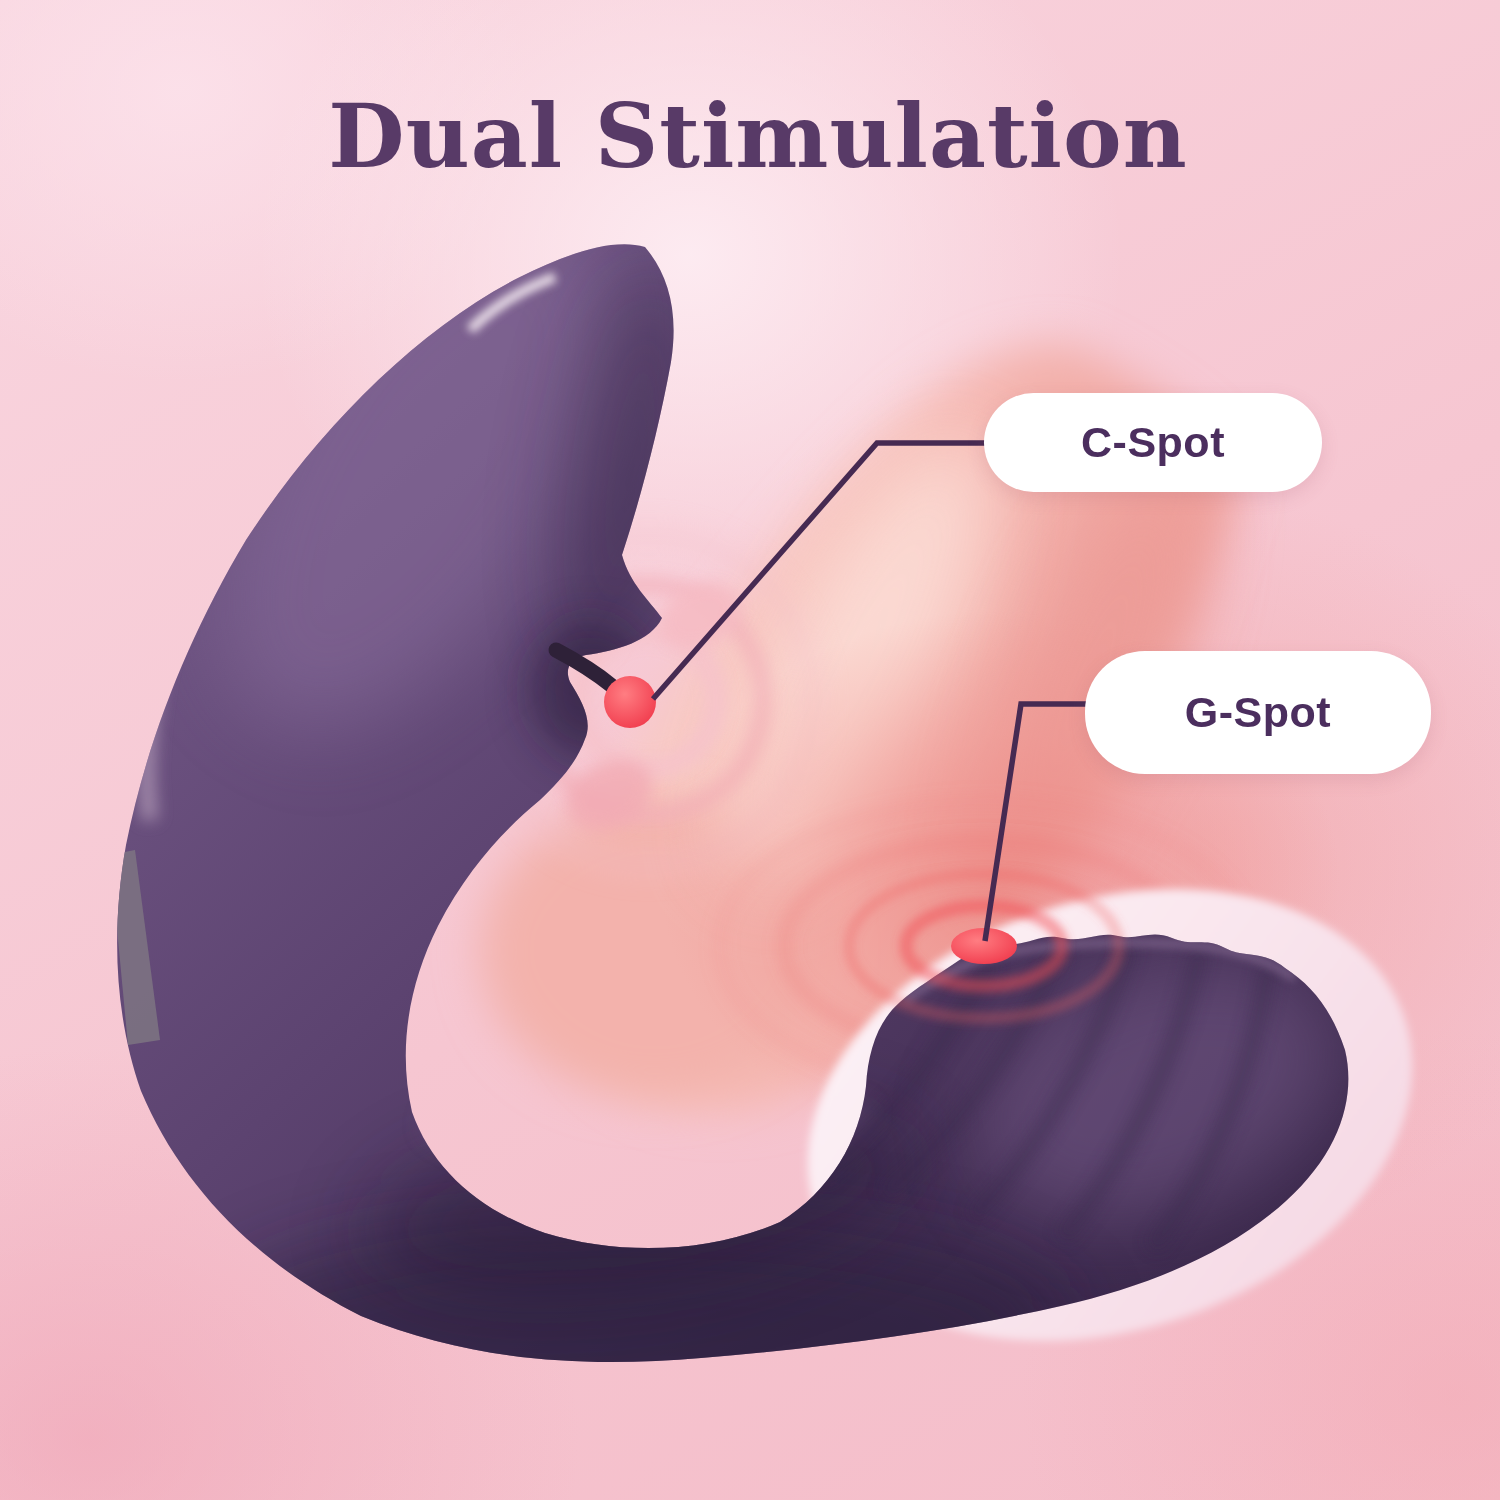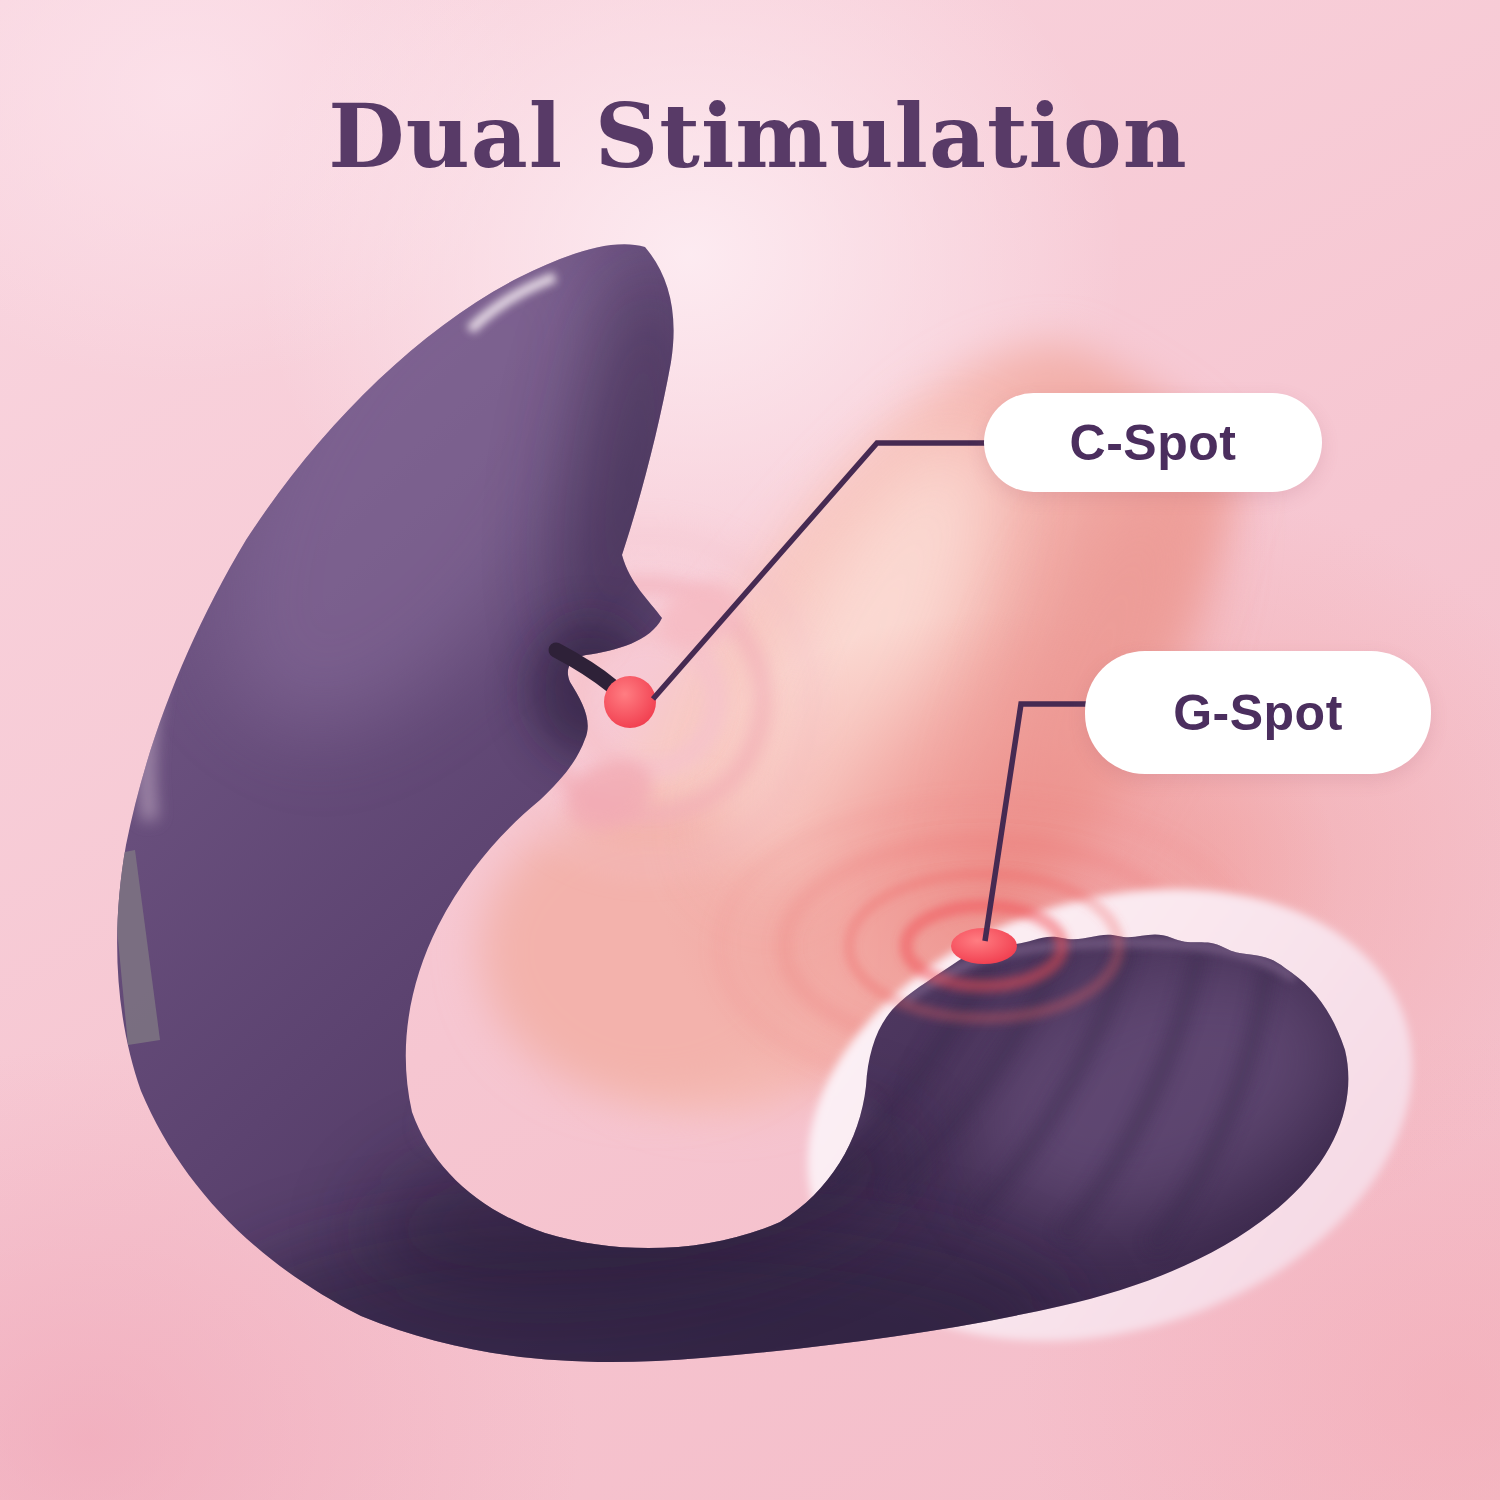--- a/index.html
+++ b/index.html
@@ -19,21 +19,21 @@
     font-family:"DejaVu Serif", serif;font-weight:bold;font-size:88px;
     letter-spacing:1px;color:var(--title_color,#583a67);
   }
   .svg-layer{position:absolute;inset:0;}
   .pill{
     position:absolute;background:var(--pill_background,#ffffff);
     border-radius:60px;display:flex;align-items:center;justify-content:center;
     box-shadow:0 6px 18px rgba(160,80,105,.16);
   }
   .pill span{
-    font-weight:bold;font-size:50px;letter-spacing:.5px;
+    font-weight:bold;font-size:43px;letter-spacing:.5px;
     color:var(--label_text,#4b2e5e);
   }
   .pill-c{left:984px;top:393px;width:338px;height:99px;}
   .pill-g{left:1085px;top:651px;width:346px;height:123px;}
 </style>
 </head>
 <body>
 
 <div class="stage">
 

